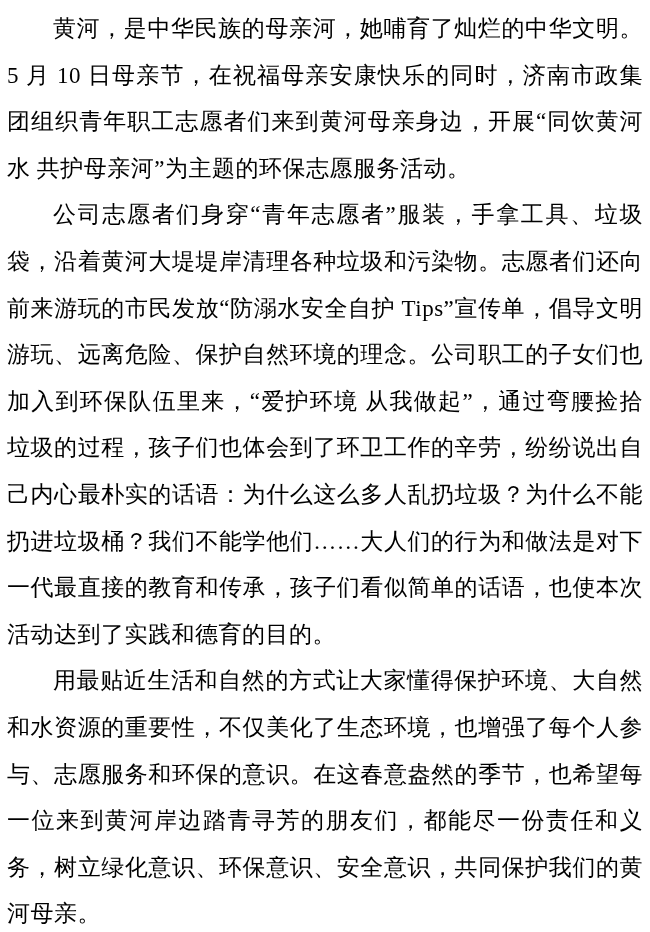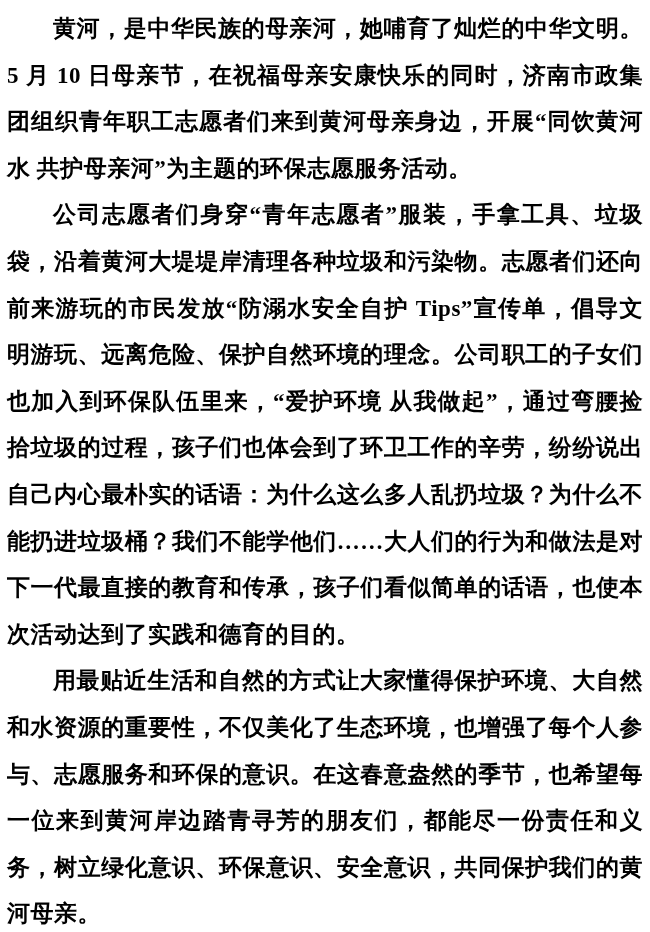--- a/index.html
+++ b/index.html
@@ -9,21 +9,20 @@
   }
   body {
     font-family: "Liberation Serif", "DejaVu Serif", serif;
   }
   .page {
     width: 650px;
     height: 932px;
     background: #ffffff;
     padding: 6px 7px 0 7px;
     overflow: hidden;
-    font-weight: bold;
   }
   .doc-body p {
     font-size: 23px;
     line-height: 46.6px;
     color: #000000;
     text-align: justify;
     text-indent: 2em;
     letter-spacing: 0.5px;
     word-break: break-all;
   }

